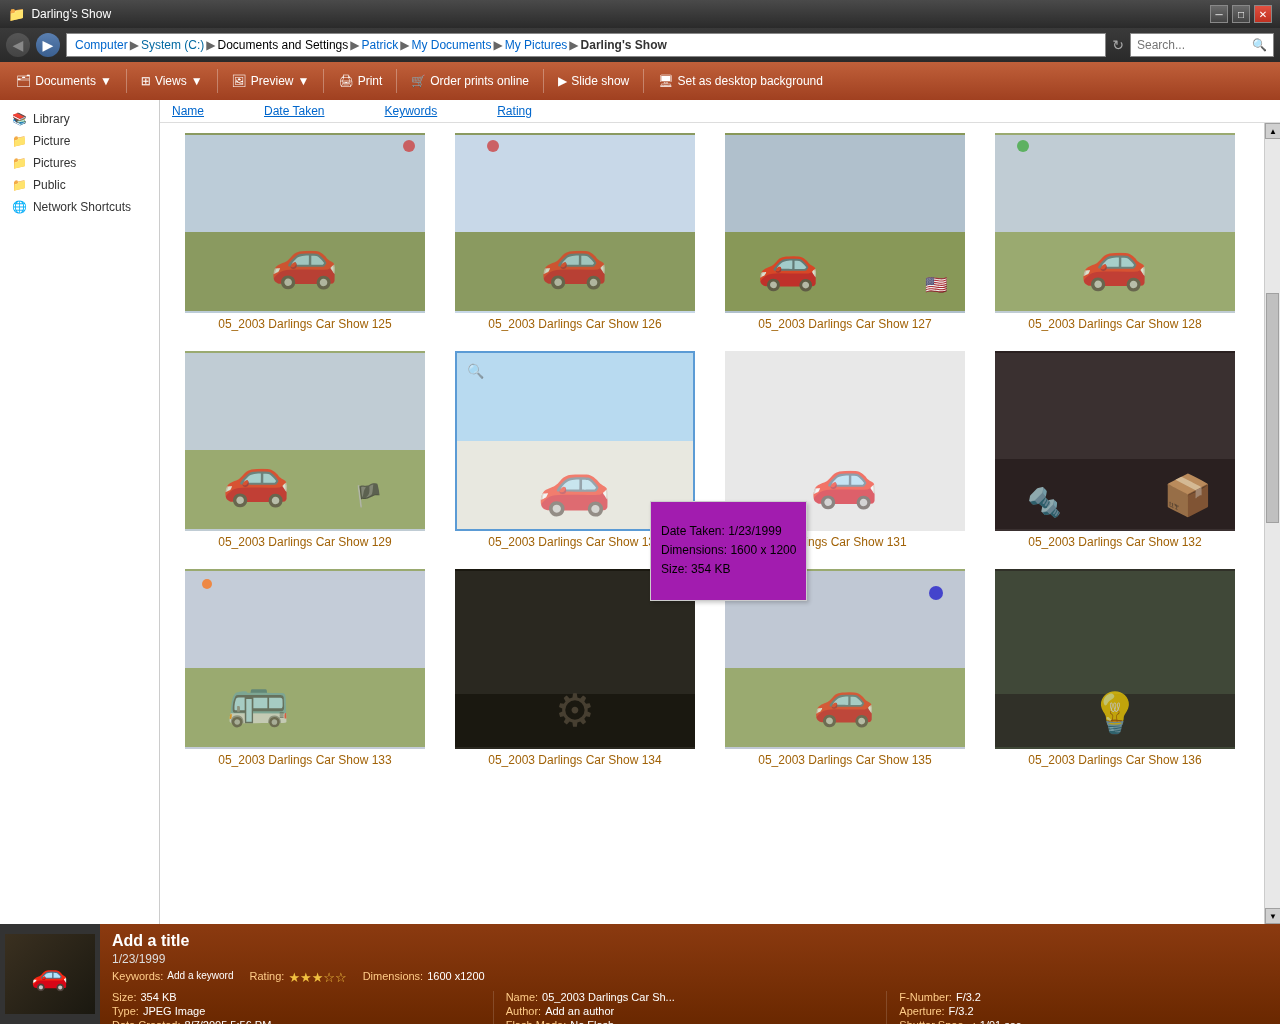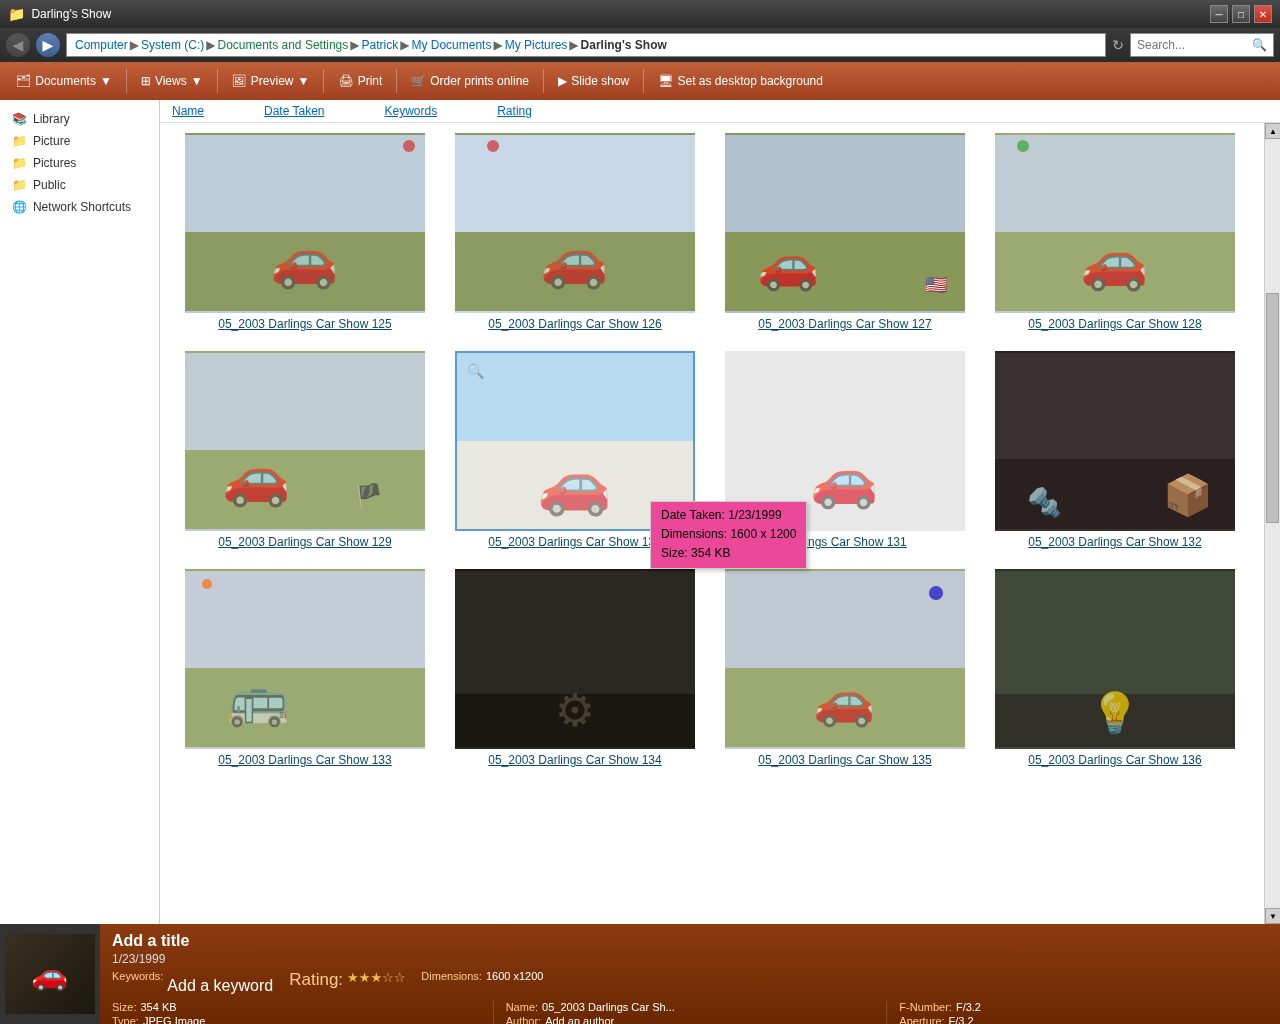--- a/index.html
+++ b/index.html
@@ -124,30 +124,30 @@
       width: 250px; cursor: pointer;
     }
     .thumb-item.selected .thumb-img-wrap { background: #cce4f7; border: 2px solid #5b9bd5; }
     .thumb-img-wrap {
       width: 240px; height: 180px;
       border: 2px solid transparent;
       display: flex; align-items: center; justify-content: center;
       background: #e8e8e8; position: relative; overflow: hidden;
     }
     .thumb-label {
-      font-size: 12px; color: #0c4a6e; text-align: center; margin-top: 4px;
-      max-width: 240px; word-wrap: break-word; text-decoration: underline;
+      font-size: 12px; color: #a16207; text-align: center; margin-top: 4px;
+      max-width: 240px; word-wrap: break-word;
     }
 
     
     .tooltip {
       position: absolute;
-      background: #ec4899;
+      background: #a21caf;
       border: 1px solid #ccc;
-      padding: 4px 10px;
+      padding: 20px 10px;
       font-size: 12px;
       line-height: 1.6;
       z-index: 100;
       white-space: nowrap;
       box-shadow: 2px 2px 4px rgba(0,0,0,0.2);
     }
 
     
     .thumbnail-grid::-webkit-scrollbar { width: 16px; }
     .thumbnail-grid::-webkit-scrollbar-track { background: #f0f0f0; }
@@ -211,21 +211,21 @@
 </div>
 
 <div class="address-bar">
   <button class="nav-btn disabled">◀</button>
   <button class="nav-btn">▶</button>
   <div class="address-path">
     <span style="color:#0066cc; cursor:pointer;">Computer</span>
     <span class="path-sep"> ▶ </span>
     <span style="color:#0369a1; cursor:pointer;">System (C:)</span>
     <span class="path-sep"> ▶ </span>
-    <span style="color:#15803d; cursor:pointer;">Documents and Settings</span>
+    <span style="color:#000000; cursor:pointer;">Documents and Settings</span>
     <span class="path-sep"> ▶ </span>
     <span style="color:#0066cc; cursor:pointer;">Patrick</span>
     <span class="path-sep"> ▶ </span>
     <span style="color:#0066cc; cursor:pointer;">My Documents</span>
     <span class="path-sep"> ▶ </span>
     <span style="color:#0066cc; cursor:pointer;">My Pictures</span>
     <span class="path-sep"> ▶ </span>
     <span style="color:#333; font-weight:bold;">Darling's Show</span>
   </div>
   <button style="background: none; border: none; color: #aaa; cursor: pointer; font-size:14px;">↻</button>
@@ -428,24 +428,24 @@
 <div class="info-panel">
   <div class="info-thumb">
     <div class="info-thumb-inner" style="background: linear-gradient(135deg, #3a3020, #1a1810); font-size:30px; color: #6a5040; display:flex; align-items:center; justify-content:center;">🚗</div>
   </div>
   <div class="info-details">
     <div style="font-size:16px; font-weight:bold; color:white; cursor:pointer;">Add a title</div>
     <div style="font-size:12px; color:#ddd;">1/23/1999</div>
     <div style="display:flex; gap:16px; flex-wrap:wrap; margin-top:2px;">
       <div class="info-field">
         <span style="color:#ffcc88; font-size:11px;">Keywords:</span>
-        <span style="color:white; font-size:16px; cursor:pointer;margin-top:7px;">Add a keyword</span>
+        <span style="color:white; font-size:10px; cursor:pointer;">Add a keyword</span>
       </div>
       <div class="info-field">
-        <span style="color:#ffcc88; font-size:17px;">Rating:</span>
+        <span style="color:#ffcc88; font-size:11px;">Rating:</span>
         <span style="color:#f0c040; font-size:13px; cursor:pointer;">★★★☆☆</span>
       </div>
       <div class="info-field">
         <span style="color:#ffcc88; font-size:11px;">Dimensions:</span>
         <span style="color:white; font-size:11px;">1600 x1200</span>
       </div>
     </div>
     <div style="display:flex; gap:0; flex:1; margin-top:4px;">
 
       <div style="flex:1; display:flex; flex-direction:column; gap:2px; padding-right:12px; border-right:1px solid rgba(255,255,255,0.15);">

